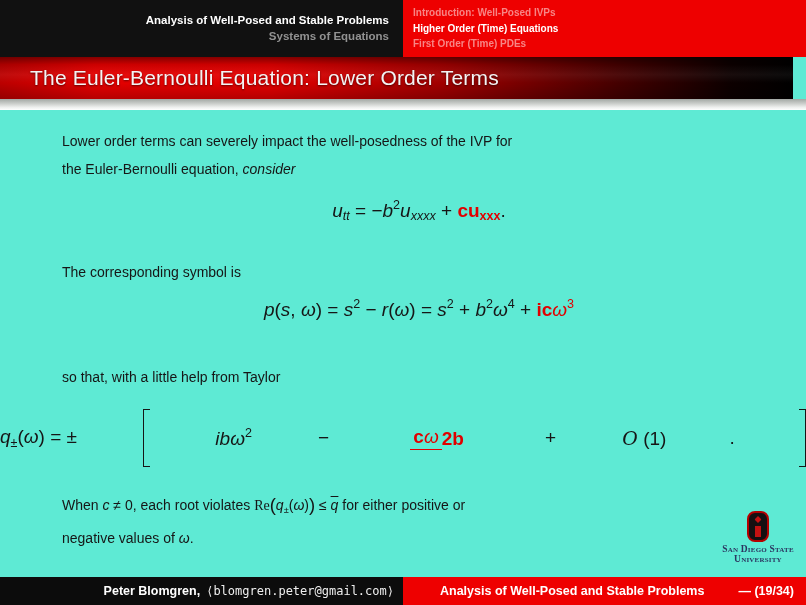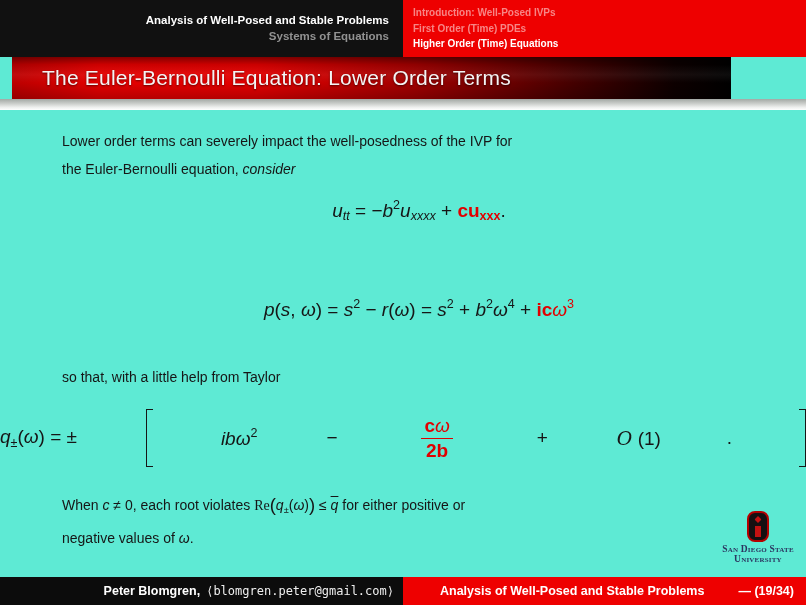--- a/index.html
+++ b/index.html
@@ -18,21 +18,21 @@
   .header-left .hl.current{color:#ffffff;}
   .header-right{
     width:50%;height:100%;background:#ee0000;box-sizing:border-box;
     display:flex;flex-direction:column;justify-content:center;align-items:flex-start;
     padding-left:10px;
   }
   .header-right .hr{font-size:10px;line-height:15.5px;font-weight:bold;color:#f78585;white-space:nowrap;cursor:pointer;}
   .header-right .hr.current{color:#ffffff;}
   
   .titlebar{
-    position:absolute;top:57px;left:12px;width:719px;height:42px;
+    position:absolute;top:57px;left:0;width:793px;height:42px;
     background:linear-gradient(90deg,#bb0000 0%,#e30000 12%,#e10000 34%,#a00000 56%,#440000 78%,#0d0000 92%,#000 100%);
   }
   .titlebar::before{
     content:"";position:absolute;left:0;top:0;right:0;bottom:0;
     background:linear-gradient(180deg,rgba(0,0,0,0.42) 0%,rgba(0,0,0,0.10) 18%,rgba(255,255,255,0.05) 42%,rgba(0,0,0,0) 62%,rgba(0,0,0,0.20) 100%);
   }
   .titlebar .frametitle{
     position:relative;margin:0;padding:9px 0 0 30px;font-size:21px;font-weight:normal;
     color:#f4f4f4;letter-spacing:0.2px;text-shadow:0 1px 2px rgba(0,0,0,0.55);
   }
@@ -55,21 +55,21 @@
   
   .eq3{
     position:absolute;top:402px;left:0;width:806px;height:72px;
     display:flex;justify-content:space-between;align-items:center;font-size:19px;color:#161616;
   }
   .eqpart{white-space:pre;}
   .bracket{display:inline-block;width:7px;height:58px;box-sizing:border-box;}
   .bracket.left{border-left:1.8px solid #161616;border-top:1.8px solid #161616;border-bottom:1.8px solid #161616;margin:0 6px 0 7px;}
   .bracket.right{border-right:1.8px solid #161616;border-top:1.8px solid #161616;border-bottom:1.8px solid #161616;margin-left:5px;}
   .mid{margin:0 7px;}
-  .frac{display:inline-flex;flex-direction:column;align-items:center;color:#e10000;line-height:1.12;margin:0 15px;}
+  .frac{display:inline-flex;flex-direction:row;align-items:center;color:#e10000;line-height:1.12;margin:0 15px;}
   .frac .num{display:block;border-bottom:1.8px solid #e10000;padding:0 3px 1px;}
   .frac .den{display:block;font-weight:bold;padding-top:1px;}
   .period{margin-left:4px;}
   
   .logo{position:absolute;top:511px;right:12px;width:72px;text-align:center;}
   .emblem{width:22px;height:31px;margin:0 auto;border:2.5px solid #b50000;border-radius:8px;background:#151011;position:relative;box-sizing:border-box;}
   .emblem .cross{position:absolute;top:3px;left:50%;transform:translateX(-50%);width:7px;height:7px;background:#c41111;clip-path:polygon(50% 0,100% 50%,50% 100%,0 50%);}
   .emblem .bar{position:absolute;bottom:3px;left:50%;transform:translateX(-50%);width:6px;height:11px;background:#c41111;}
   .logo-text{margin-top:3px;font-family:"Liberation Serif",serif;font-variant:small-caps;font-weight:bold;color:#2c3560;font-size:9.5px;line-height:9.5px;letter-spacing:0.2px;}
   
@@ -90,37 +90,38 @@
 
 <div class="slide">
 
   <div class="header">
     <div class="header-left">
       <div class="hl current">Analysis of Well-Posed and Stable Problems</div>
       <div class="hl">Systems of Equations</div>
     </div>
     <div class="header-right">
       <div class="hr">Introduction: Well-Posed IVPs</div>
+      <div class="hr current">Higher Order (Time) Equations</div>
       <div class="hr">First Order (Time) PDEs</div>
-      <div class="hr current">Higher Order (Time) Equations</div>
     </div>
   </div>
 
   <div class="titlebar">
     <h1 class="frametitle">The Euler-Bernoulli Equation: Lower Order Terms</h1>
   </div>
   <div class="shadowstrip"></div>
 
   <div class="para" style="top:127px;">
     <span>Lower order terms can severely impact the well-posedness of the IVP for</span><br>
     <span>the Euler-Bernoulli equation, </span><span class="i">consider</span>
   </div>
 
   <div class="equation" style="top:198px;"><span class="i">u</span><span class="i sub">tt</span><span> = −</span><span class="i">b</span><span class="sup">2</span><span class="i">u</span><span class="i sub">xxxx</span><span> + </span><span class="red bf">cu</span><span class="red bf sub">xxx</span><span>.</span></div>
 
+  <div class="para" style="top:258px;">The corresponding symbol is</div>
 
   <div class="equation" style="top:297px;"><span class="i">p</span><span>(</span><span class="i">s</span><span>, </span><span class="i">ω</span><span>)</span><span> = </span><span class="i">s</span><span class="sup">2</span><span> − </span><span class="i">r</span><span>(</span><span class="i">ω</span><span>)</span><span> = </span><span class="i">s</span><span class="sup">2</span><span> + </span><span class="i">b</span><span class="sup">2</span><span class="i">ω</span><span class="sup">4</span><span> + </span><span class="red bf">ic</span><span class="red i">ω</span><span class="red sup">3</span></div>
 
   <div class="para" style="top:363px;">so that, with a little help from Taylor</div>
 
   <div class="eq3">
     <span class="eqpart"><span class="i">q</span><span class="sub">±</span><span>(</span><span class="i">ω</span><span>)</span> <span>=</span> <span>±</span></span>
     <span class="bracket left"></span>
     <span class="eqpart"><span class="i">ib</span><span class="i">ω</span><span class="sup">2</span></span>
     <span class="mid">−</span>

